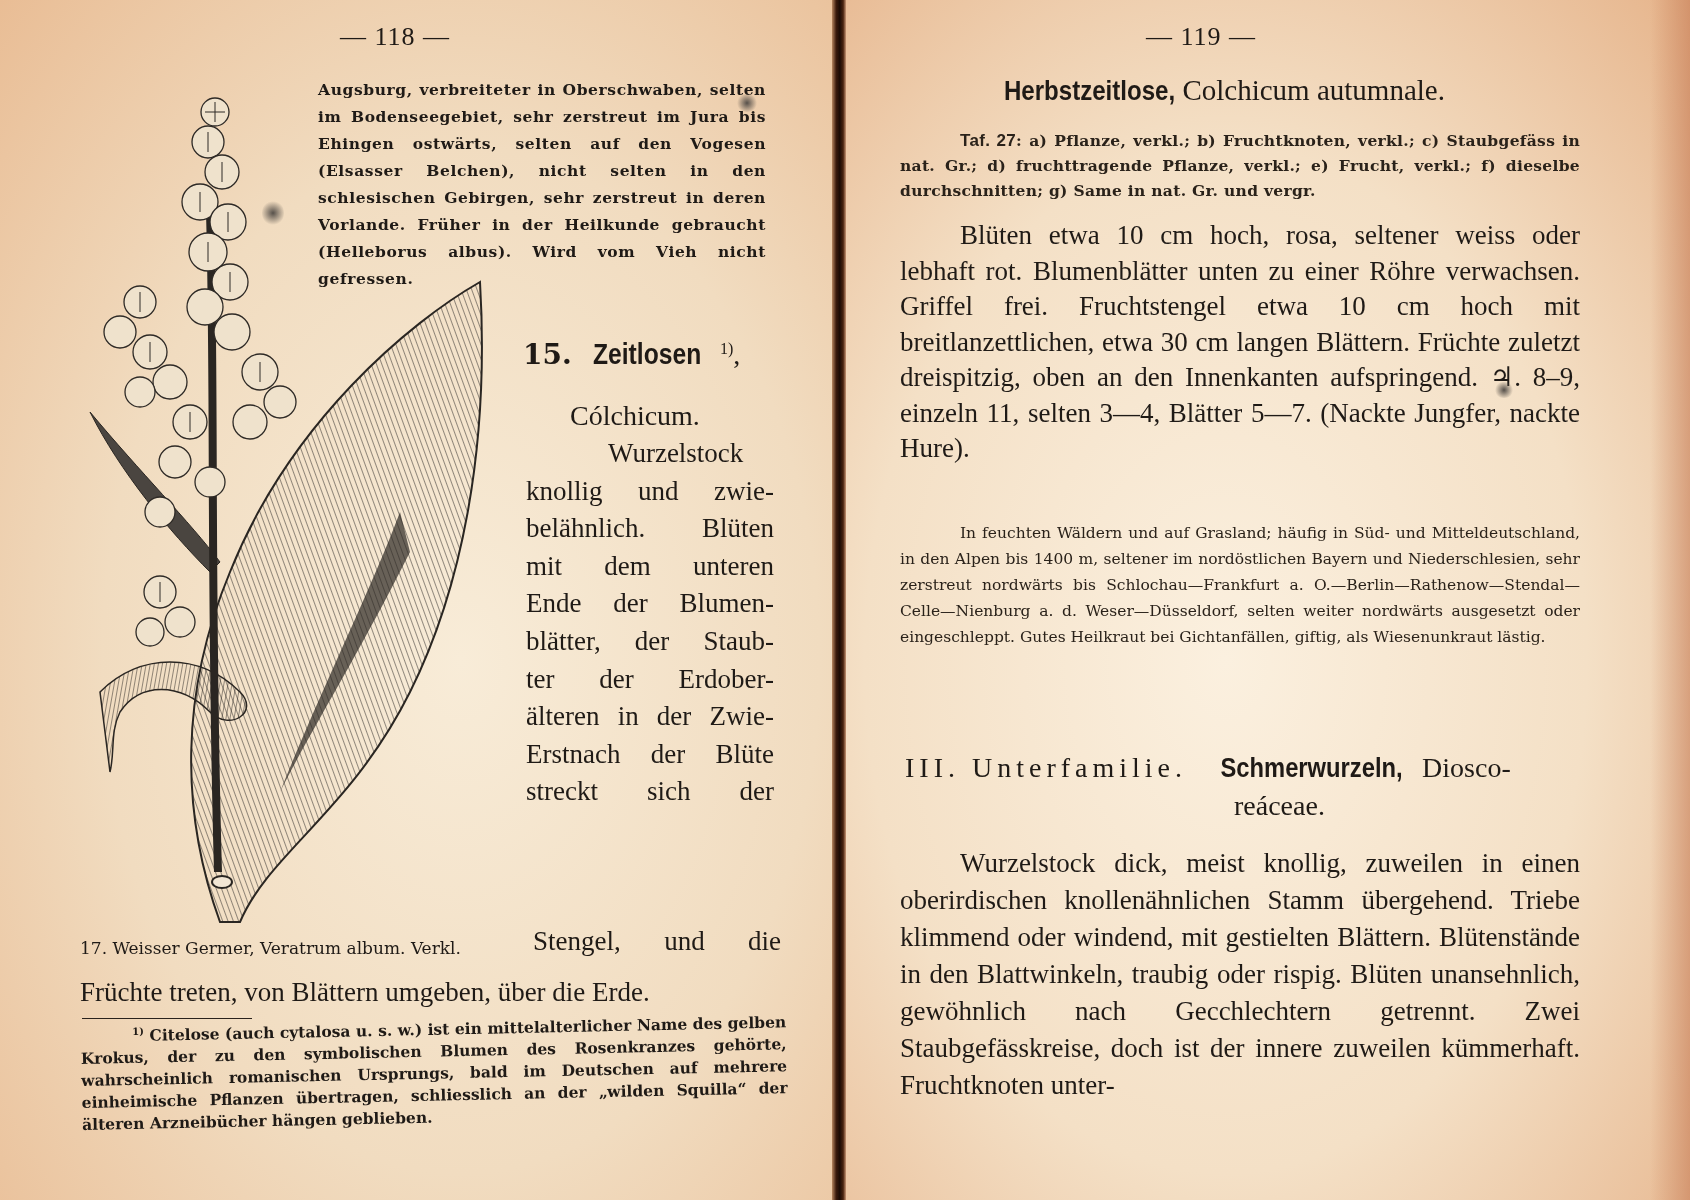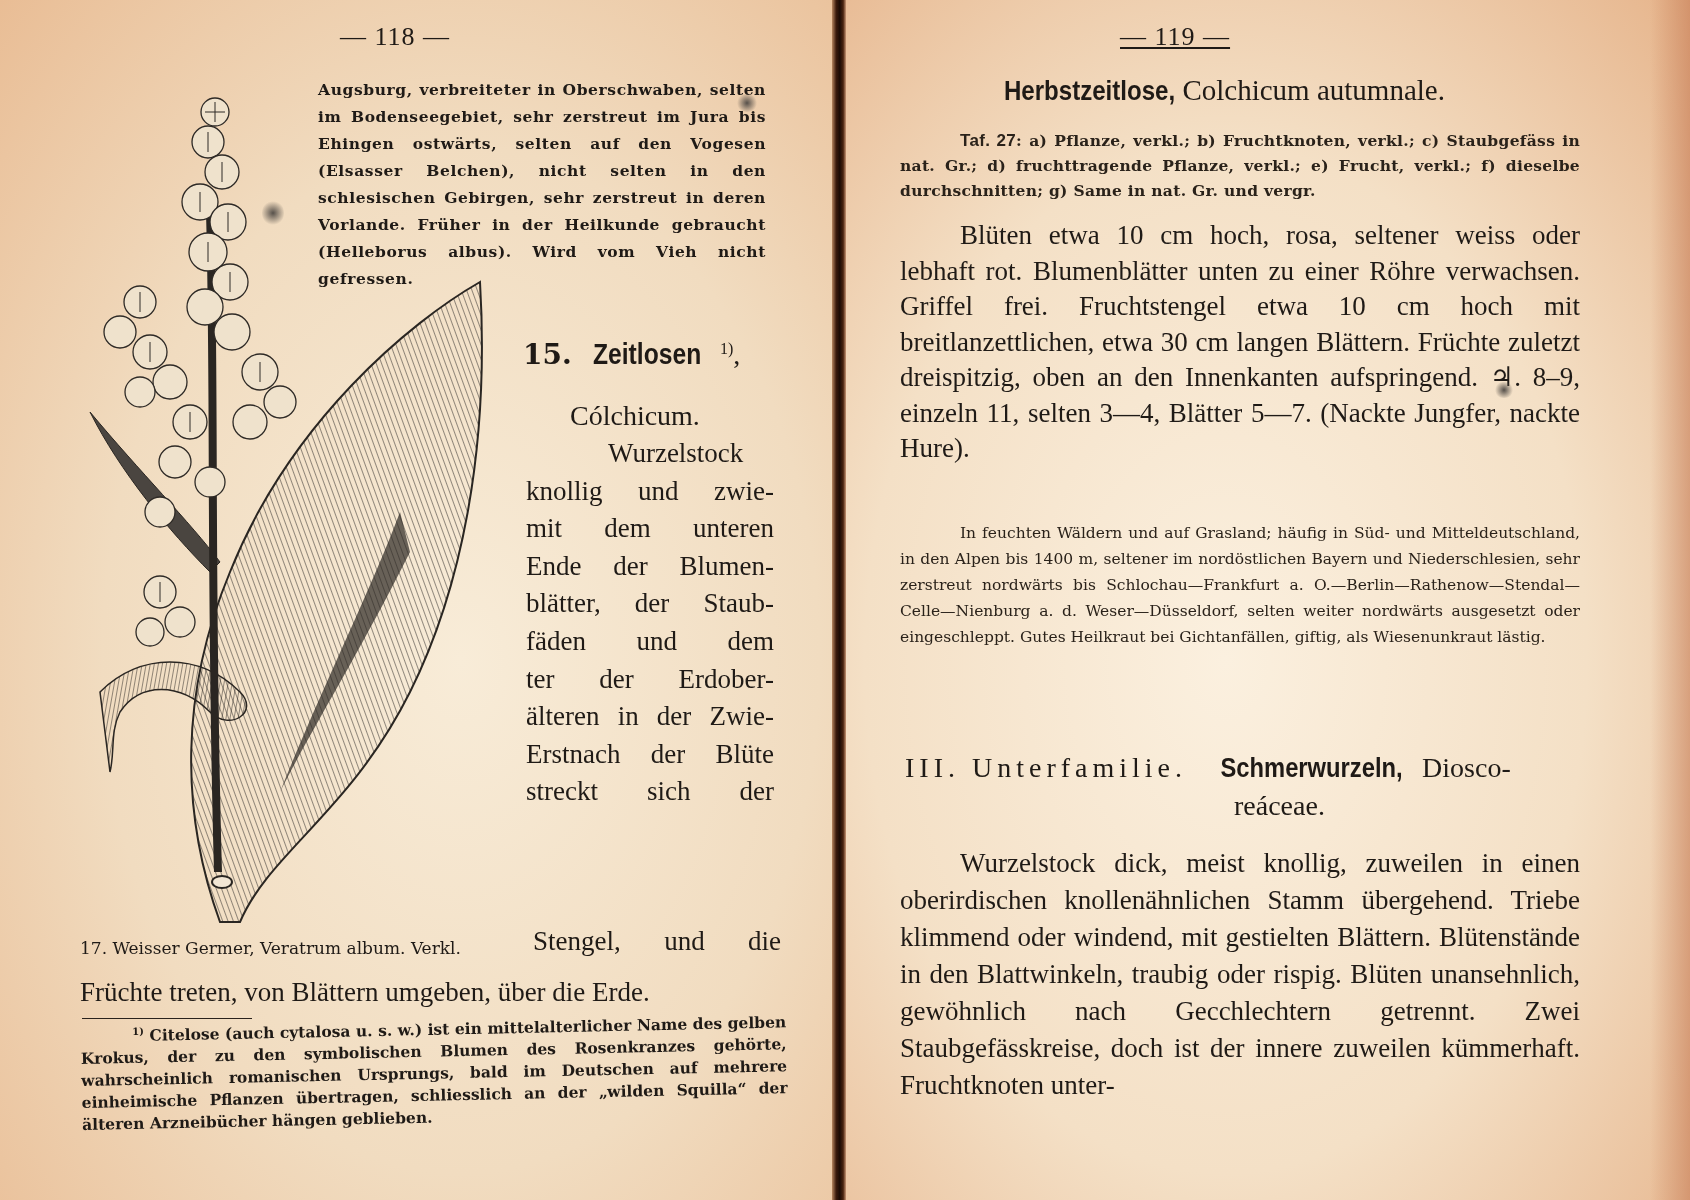--- a/index.html
+++ b/index.html
@@ -27,21 +27,21 @@
     background:linear-gradient(90deg,#b88760 0%,#3a1a0c 30%,#1a0a04 55%,#4a2410 80%,#c99674 100%);
   }
   .edge-right {
     position:absolute; right:0; top:0; width:40px; height:1200px;
     background:linear-gradient(90deg,rgba(210,140,100,0) 0%,rgba(196,120,82,0.55) 100%);
   }
   .page-number {
     position:absolute; top:22px; font-size:26px; letter-spacing:1px;
   }
   .left-pn { left:340px; }
-  .right-pn { left:1120px;text-decoration:underline; }
+  .right-pn { left:1146px; }
 
   
   .small-bold {
     position:absolute; font-family:"DejaVu Serif","Liberation Serif",serif;
     font-weight:bold; font-size:15.5px; line-height:27px; text-align:justify;
     letter-spacing:0.6px;
   }
   .lp1 { left:318px; top:76px; width:448px; }
 
   .illustration {
@@ -189,24 +189,24 @@
 <div class="heading-15">
   <span class="num">15.</span>
   &nbsp;
   <span class="gothic">Zeitlosen</span><sup>1)</sup><span>,</span>
 </div>
 <div class="sub-15">Cólchicum.</div>
 
 <div class="narrow-col">
   <span class="line first">Wurzelstock</span>
   <span class="line">knollig und zwie-</span>
+  <span class="line">belähnlich. Blüten</span>
   <span class="line">mit dem unteren</span>
   <span class="line">Ende der Blumen-</span>
   <span class="line">blätter, der Staub-</span>
-  <span class="line">fäden und dem</span>
   <span class="line">ter der Erdober-</span>
   <span class="line">älteren in der Zwie-</span>
   <span class="line">Erstnach der Blüte</span>
   <span class="line">streckt sich der</span>
 </div>
 
 <div class="caption">17. Weisser Germer, Veratrum album. Verkl.</div>
 <div class="stengel-line">
   <span>Stengel,</span>
   <span>und</span>

